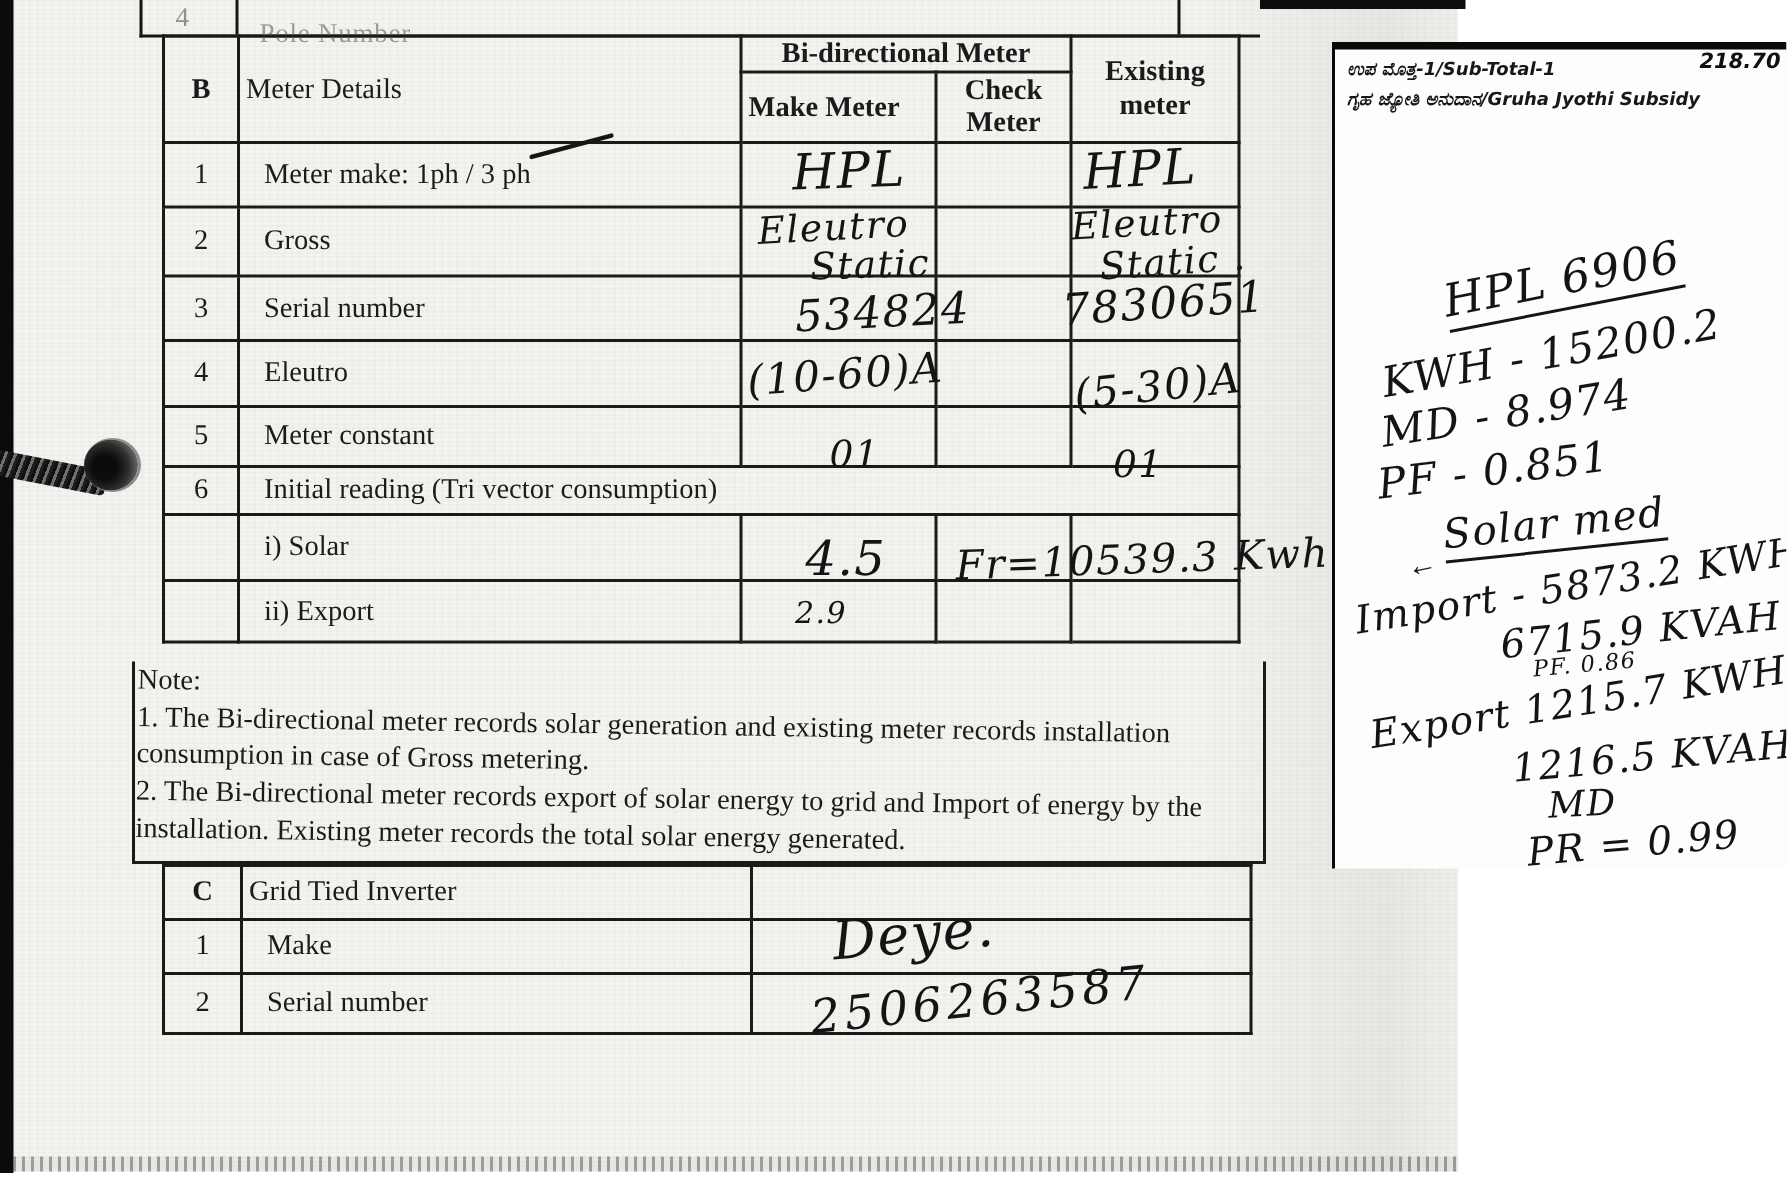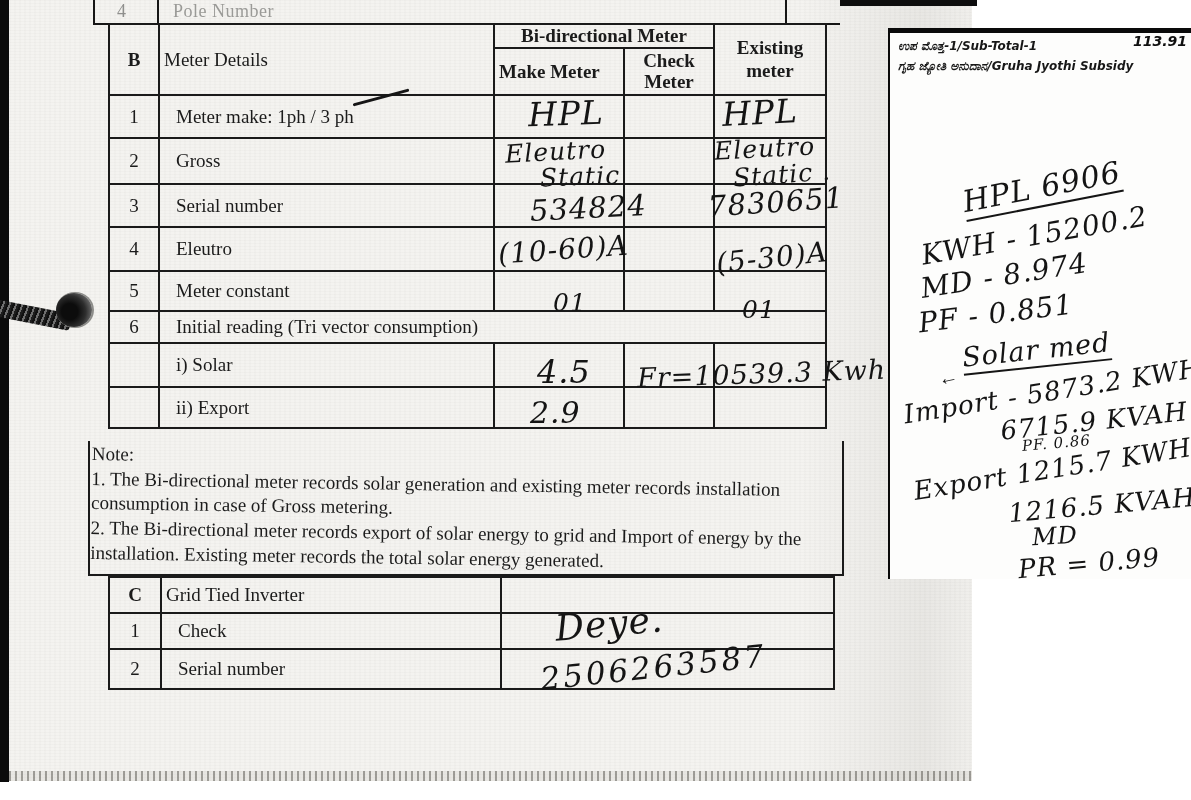--- a/index.html
+++ b/index.html
@@ -25,21 +25,21 @@
   .bolt-head{position:absolute;left:56px;top:12px;width:36px;height:34px;border-radius:50%;
          background:radial-gradient(circle at 38% 55%, #0c0c0c 28%, #2e2e2e 55%, #6f6f6f 80%, #a9a9a6 95%);
          box-shadow:1px 0 0 1px #8d8d8a;}
 
   
   .pole-row{position:absolute;left:93px;top:0;width:745px;height:23px;
          border-bottom:2px solid #161616;border-left:2px solid #161616;}
   .pole-row .v1{position:absolute;left:62px;top:0;width:2px;height:23px;background:#161616;}
   .pole-row .v2{position:absolute;left:690px;top:0;width:2px;height:23px;background:#161616;}
   .pole-num{position:absolute;left:22px;top:1px;color:#8f8f8d;font-size:18px;}
-  .pole-label{position:absolute;left:78px;top:1px;color:#9a9a97;font-size:18px;letter-spacing:0.5px;}
+  .pole-label{position:absolute;left:78px;top:12px;color:#9a9a97;font-size:18px;letter-spacing:0.5px;}
 
   
   table.form{border-collapse:collapse;position:absolute;table-layout:fixed;}
   table.form td{border:2px solid #1a1a1a;font-size:19px;padding:0 4px;vertical-align:middle;overflow:visible;}
   .meter-table{left:108px;top:23px;width:717px;}
   .meter-table .c-num{text-align:center;}
   .meter-table .c-label{padding-left:16px;}
   td.bidir{font-weight:bold;text-align:center;font-size:20px;height:22px;}
   td.main-h{font-weight:bold;vertical-align:bottom;text-align:left;font-size:20px;padding-left:2px;height:45px;}
   td.check-h{font-weight:bold;text-align:center;font-size:20px;line-height:1.1;}
@@ -187,21 +187,21 @@
         <col style="width:333px">
       </colgroup>
     <tbody>
         <tr style="height:35px">
       <td class="sec-id">C</td>
       <td class="sec-title">Grid Tied Inverter</td>
       <td></td>
     </tr>
     <tr style="height:34px">
       <td class="c-num" style="text-align:center">1</td>
-      <td class="c-label" style="padding-left:16px">Check</td>
+      <td class="c-label" style="padding-left:16px">Make</td>
       <td></td>
     </tr>
     <tr style="height:40px">
       <td class="c-num" style="text-align:center">2</td>
       <td class="c-label" style="padding-left:16px">Serial number</td>
       <td></td>
     </tr>
   </tbody>
     </table>
 
@@ -213,27 +213,27 @@
   <div class="hw" style="left:714px;top:136px;font-size:25px;transform:rotate(-3deg)">Eleutro</div>
   <div class="hw" style="left:733px;top:162px;font-size:25px;transform:rotate(-4deg)">Static .</div>
   <div class="hw" style="left:530px;top:194px;font-size:29px;transform:rotate(-3deg)">534824</div>
   <div class="hw" style="left:708px;top:188px;font-size:29px;transform:rotate(-4deg)">7830651</div>
   <div class="hw" style="left:498px;top:236px;font-size:28px;transform:rotate(-4deg)">(10-60)A</div>
   <div class="hw" style="left:716px;top:244px;font-size:28px;transform:rotate(-6deg)">(5-30)A</div>
   <div class="hw" style="left:553px;top:290px;font-size:25px">01</div>
   <div class="hw" style="left:742px;top:297px;font-size:25px">01</div>
   <div class="hw" style="left:537px;top:356px;font-size:32px">4.5</div>
   <div class="hw" style="left:637px;top:360px;font-size:27px;transform:rotate(-2deg);z-index:6">Fr=10539.3 Kwh</div>
-  <div class="hw" style="left:530px;top:398px;font-size:30px">2.9</div>
+  <div class="hw" style="left:530px;top:398px;font-size:20px">2.9</div>
   <div class="hw" style="left:555px;top:606px;font-size:36px;transform:rotate(-5deg)">Deye.</div>
   <div class="hw" style="left:540px;top:652px;font-size:31px;transform:rotate(-6deg);letter-spacing:3px">2506263587</div>
 
   <div class="slip">
     <span class="slip-line1">ಉಪ ಮೊತ್ತ-1/Sub-Total-1</span>
-    <span class="slip-total">113.91</span>
+    <span class="slip-total">218.70</span>
     <span class="slip-line2">ಗೃಹ ಜ್ಯೋತಿ ಅನುದಾನ/Gruha Jyothi Subsidy</span>
   </div>
 
   <div class="hw hw-underline" style="left:962px;top:172px;font-size:30px;transform:rotate(-11deg)">HPL 6906</div>
   <div class="hw" style="left:920px;top:222px;font-size:28px;transform:rotate(-10deg)">KWH - 15200.2</div>
   <div class="hw" style="left:920px;top:262px;font-size:28px;transform:rotate(-9deg)">MD - 8.974</div>
   <div class="hw" style="left:918px;top:300px;font-size:28px;transform:rotate(-7deg)">PF - 0.851</div>
   <div class="hw hw-underline" style="left:962px;top:336px;font-size:27px;transform:rotate(-6deg)">Solar med</div>
   <div class="solar-arrow" style="left:938px;top:366px;transform:rotate(-12deg)">←</div>
   <div class="hw" style="left:902px;top:378px;font-size:26px;transform:rotate(-9deg)">Import - 5873.2 KWH</div>

